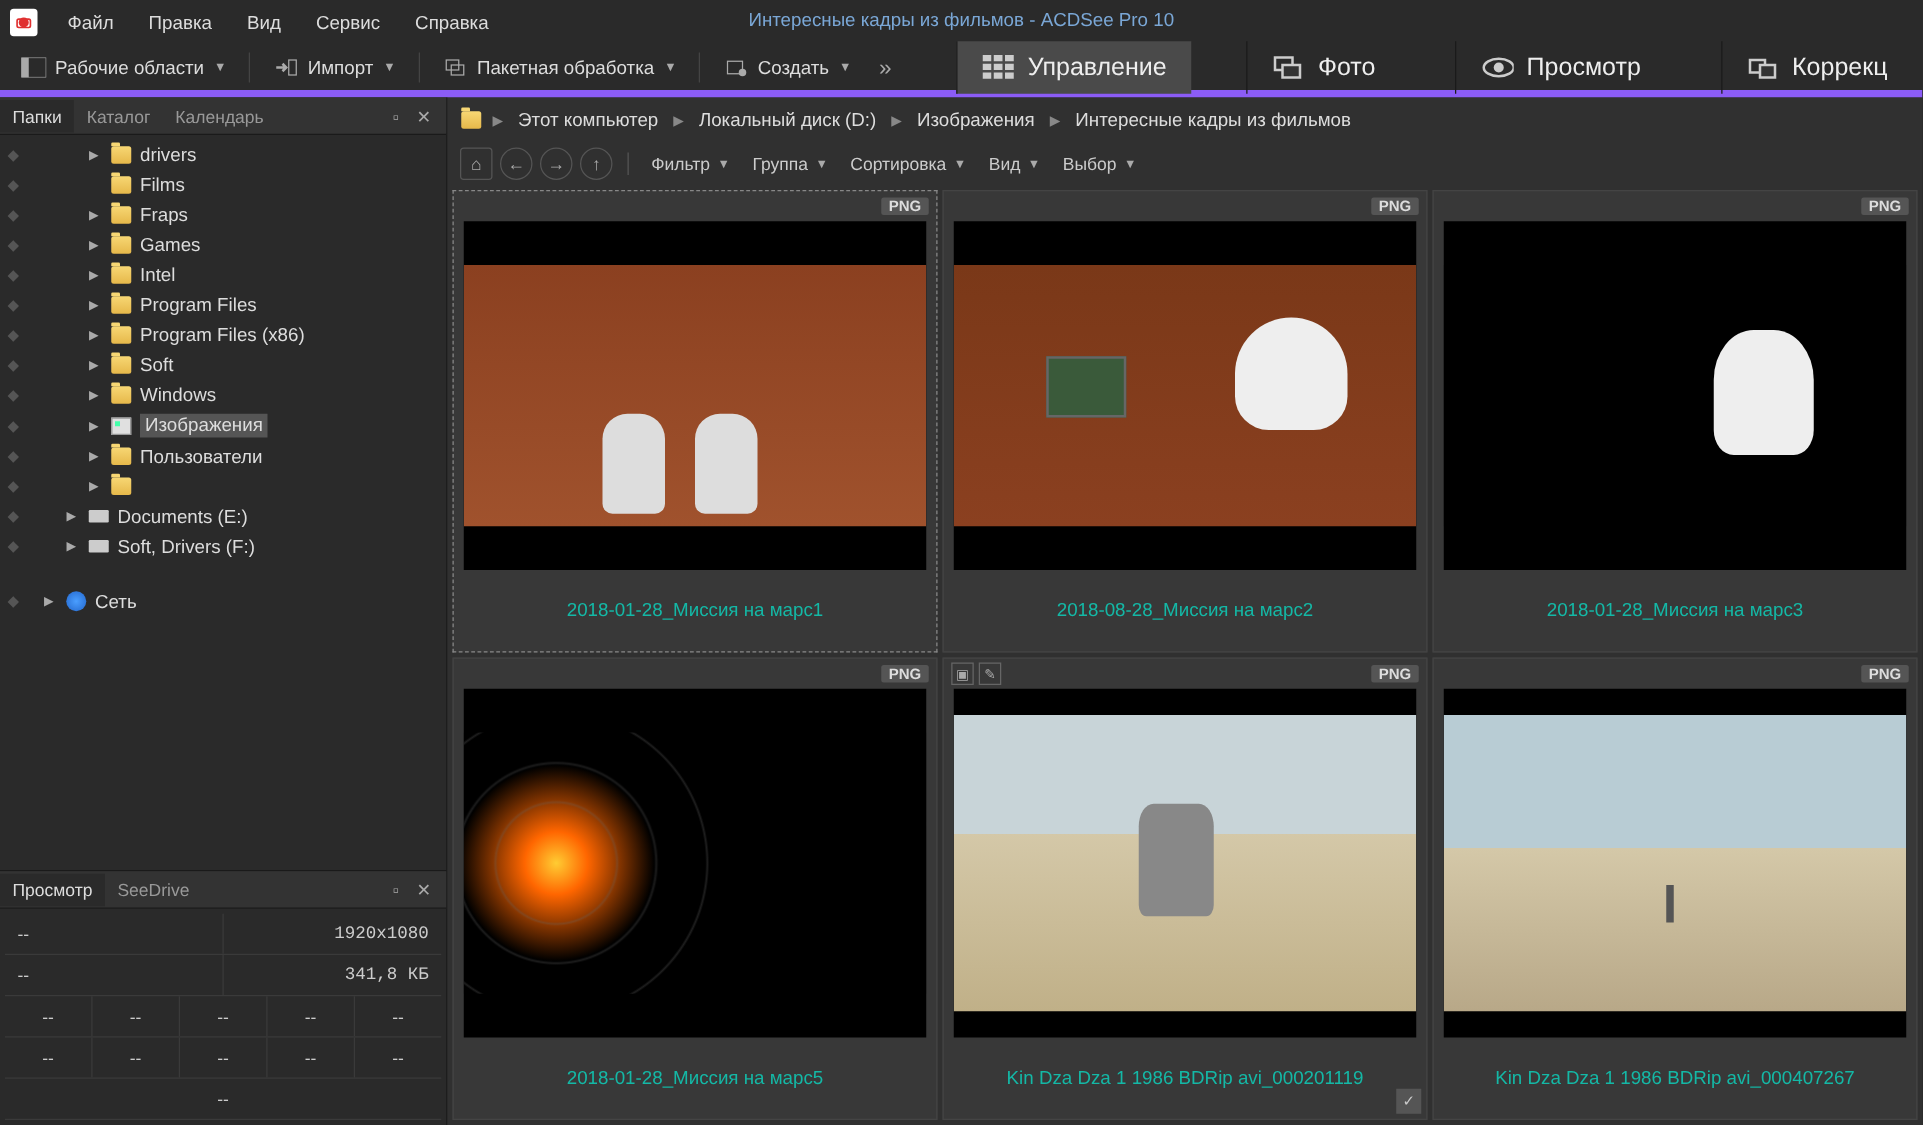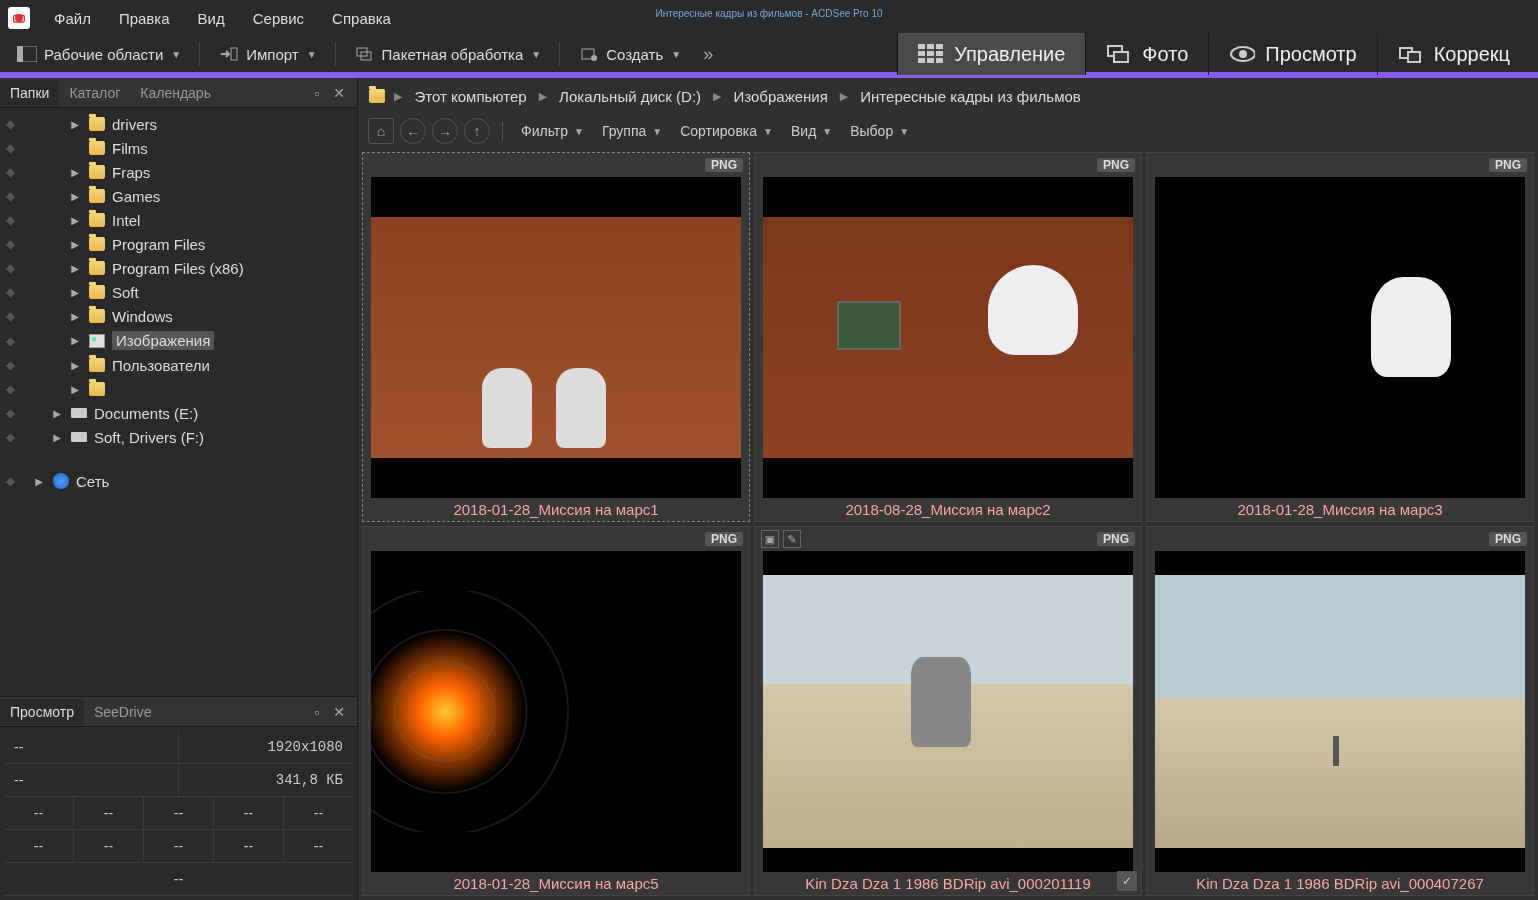--- a/index.html
+++ b/index.html
@@ -1,30 +1,30 @@
 <!DOCTYPE html>
 <html><head>
 <meta charset="utf-8">
 <style>
 * { margin: 0; padding: 0; box-sizing: border-box; font-family: "Segoe UI", Tahoma, sans-serif; }
 body { background: #2a2a2a; color: #ccc; width: 1538px; height: 900px; overflow: hidden; font-size: 14px; display: flex; flex-direction: column; }
 .menubar { height: 36px; background: #2a2a2a; display: flex; align-items: center; padding: 0 8px; gap: 4px; }
 .app-icon { width: 22px; height: 22px; background: #fff; border-radius: 3px; display: flex; align-items: center; justify-content: center; margin-right: 8px; }
 .app-icon svg { width: 16px; height: 16px; }
 .menu-item { padding: 6px 12px; color: #ddd; cursor: pointer; font-size: 15px; }
-.title { position: absolute; left: 50%; transform: translateX(-50%); color: #7aa7d6; font-size: 10px; top: 8px; }
+.title { position: absolute; left: 50%; transform: translateX(-50%); color: #7aa7d6; font-size: 15px; top: 8px; }
 
 .toolbar { height: 42px; background: #2a2a2a; display: flex; align-items: center; padding: 0 8px; gap: 6px; border-bottom: 6px solid #8b5cf6; }
 .tool-btn { display: flex; align-items: center; gap: 6px; padding: 4px 8px; color: #ddd; cursor: pointer; font-size: 15px; }
 .tool-btn .ico { width: 22px; height: 22px; display: flex; align-items: center; justify-content: center; }
 .chevron-down { font-size: 10px; color: #aaa; margin-left: 2px; }
 .sep { width: 1px; height: 24px; background: #444; margin: 0 4px; }
 .expand-arrows { color: #aaa; font-size: 18px; padding: 0 8px; cursor: pointer; }
 
-.mode-tabs { display: flex; margin-left: auto; height: 42px; }
+.mode-tabs { display: flex; margin-left: auto; height: 42px; gap: 44px; }
 .mode-tab { display: flex; align-items: center; gap: 10px; padding: 0 20px; color: #eee; font-size: 20px; cursor: pointer; border-left: 1px solid #1a1a1a; }
 .mode-tab.active { background: #4a4a4a; }
 .mode-tab .micon { width: 26px; height: 22px; display: flex; align-items: center; justify-content: center; }
 
 .main { flex: 1; display: flex; min-height: 0; }
 .sidebar { width: 358px; background: #2a2a2a; display: flex; flex-direction: column; border-right: 1px solid #1a1a1a; }
 .panel-tabs { height: 30px; display: flex; align-items: center; background: #333; border-bottom: 1px solid #1a1a1a; }
 .panel-tab { padding: 5px 10px; color: #999; cursor: pointer; font-size: 14px; }
 .panel-tab.active { background: #2a2a2a; color: #ddd; }
 .panel-controls { margin-left: auto; display: flex; gap: 6px; padding-right: 8px; color: #aaa; }
@@ -63,21 +63,21 @@
 .vsep { width: 1px; height: 18px; background: #555; margin: 0 6px; }
 
 .thumbs { flex: 1; overflow-y: auto; padding: 4px; display: grid; grid-template-columns: repeat(3, 1fr); gap: 4px; }
 .thumb { background: #383838; border: 1px solid #444; display: flex; flex-direction: column; cursor: pointer; position: relative; }
 .thumb.selected { border: 1px dashed #888; }
 .thumb-head { height: 24px; display: flex; align-items: center; justify-content: flex-end; padding: 0 6px; }
 .thumb-head .badge { background: #555; color: #ddd; font-size: 12px; font-weight: bold; padding: 0 6px; border-radius: 2px; }
 .thumb-head .hicons { display: flex; gap: 4px; margin-right: auto; color: #aaa; }
 .thumb-head .hicons span { width: 18px; height: 18px; border: 1px solid #666; display: flex; align-items: center; justify-content: center; font-size: 11px; }
 .thumb-img { flex: 1; background: #000; margin: 0 8px; display: flex; align-items: center; justify-content: center; position: relative; overflow: hidden; min-height: 200px; }
-.thumb-name { padding: 3px 8px; text-align: center; font-size: 15px; color: #fca5a5; white-space: nowrap; overflow: hidden; text-overflow: ellipsis; }
+.thumb-name { padding: 24px 8px; text-align: center; font-size: 15px; color: #14b8a6; white-space: nowrap; overflow: hidden; text-overflow: ellipsis; }
 .thumb-check { position: absolute; bottom: 4px; right: 4px; width: 20px; height: 20px; background: #555; display: flex; align-items: center; justify-content: center; color: #ccc; font-size: 12px; }
 
 .scene-mars1 { background: linear-gradient(#8b4020, #a0522d); position: relative; width: 100%; height: 75%; }
 .scene-mars1::before, .scene-mars1::after { content: ''; position: absolute; width: 50px; height: 80px; background: #ddd; border-radius: 20px 20px 8px 8px; bottom: 10px; }
 .scene-mars1::before { left: 30%; }
 .scene-mars1::after { left: 50%; }
 .scene-mars2 { background: linear-gradient(#7a3818, #8b4020); position: relative; width: 100%; height: 75%; }
 .scene-mars2::after { content: ''; position: absolute; right: 15%; top: 20%; width: 90px; height: 90px; background: #eee; border-radius: 50% 50% 30% 30%; }
 .scene-mars2::before { content: ''; position: absolute; left: 20%; top: 35%; width: 60px; height: 45px; background: #3a5a3a; border: 2px solid #666; }
 .scene-mars3 { background: #000; position: relative; width: 100%; height: 75%; }

